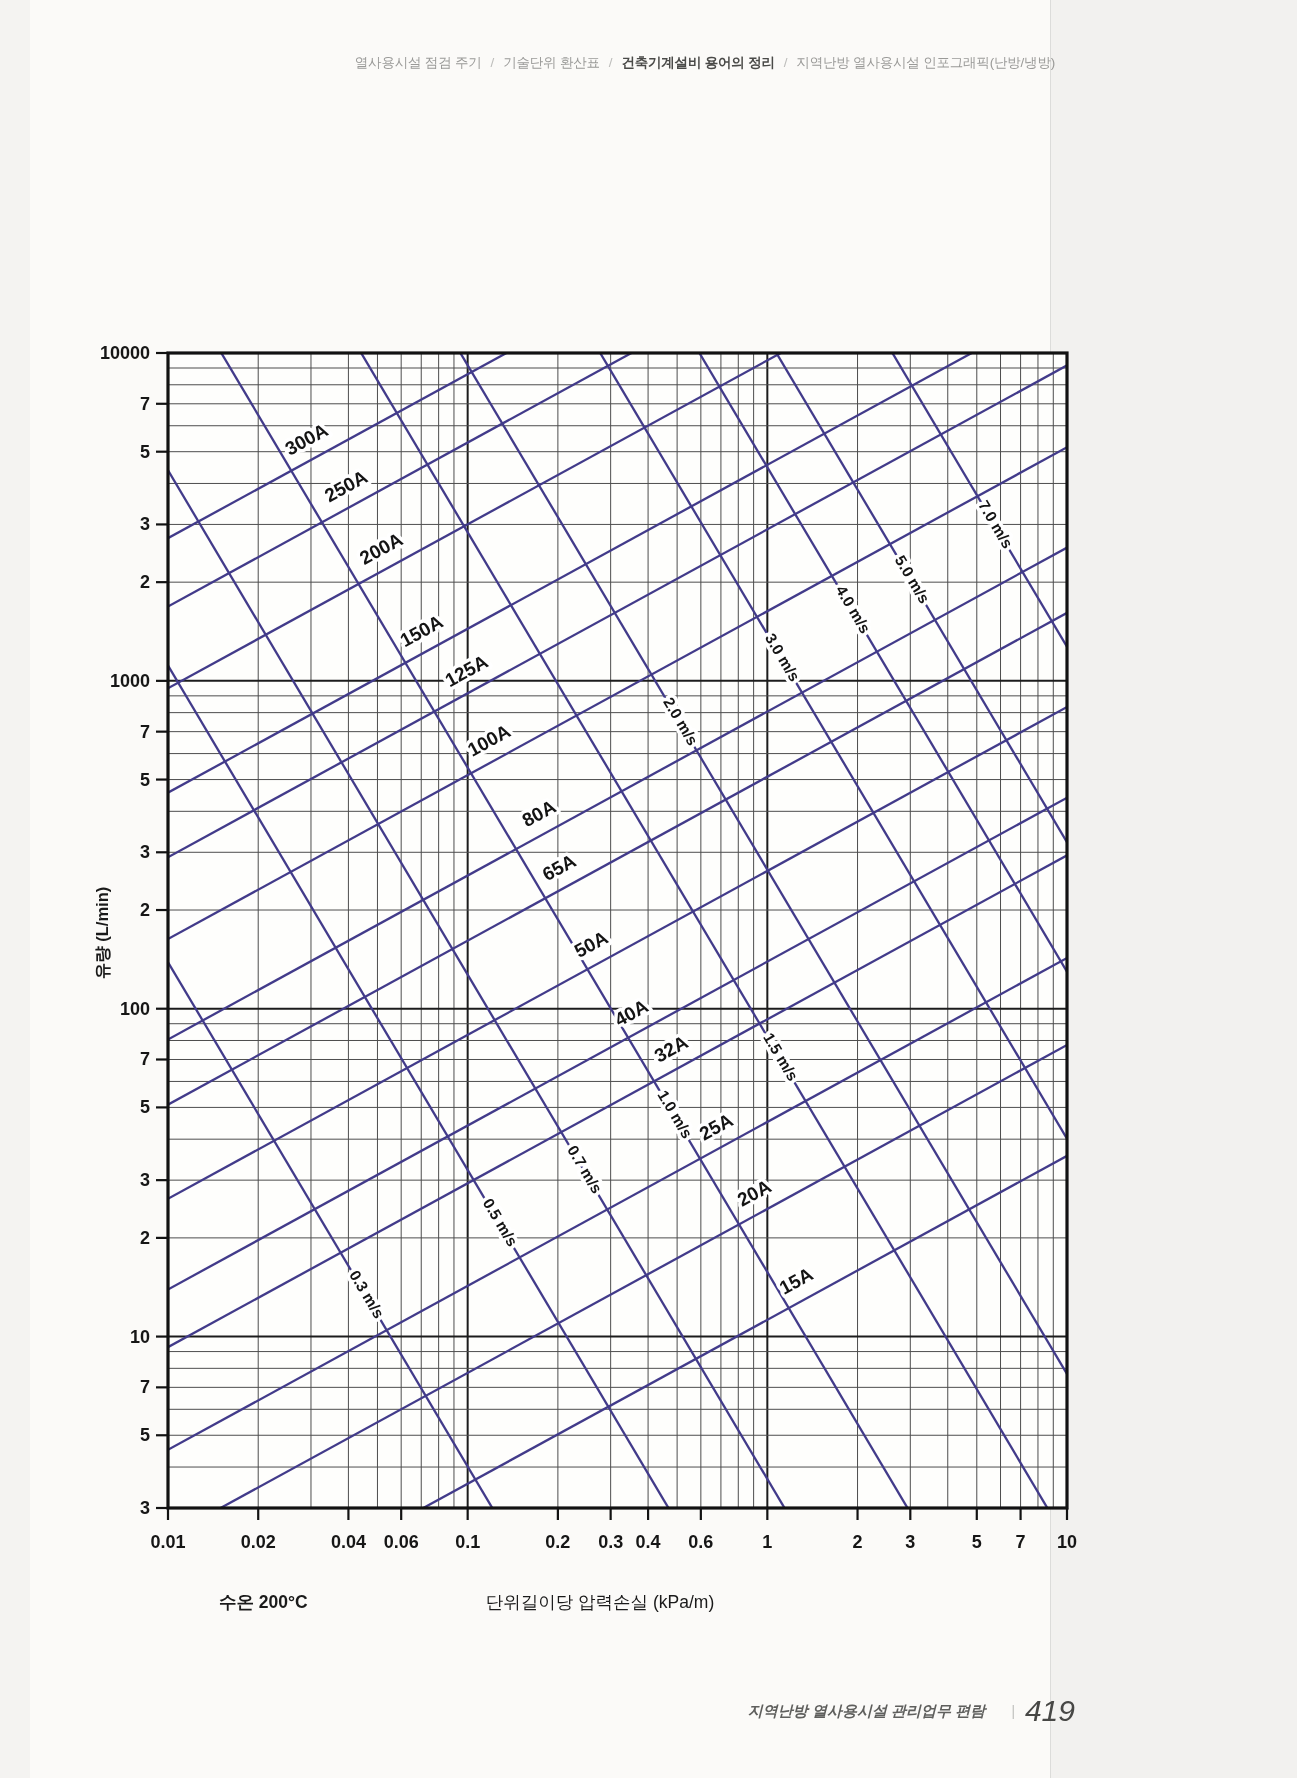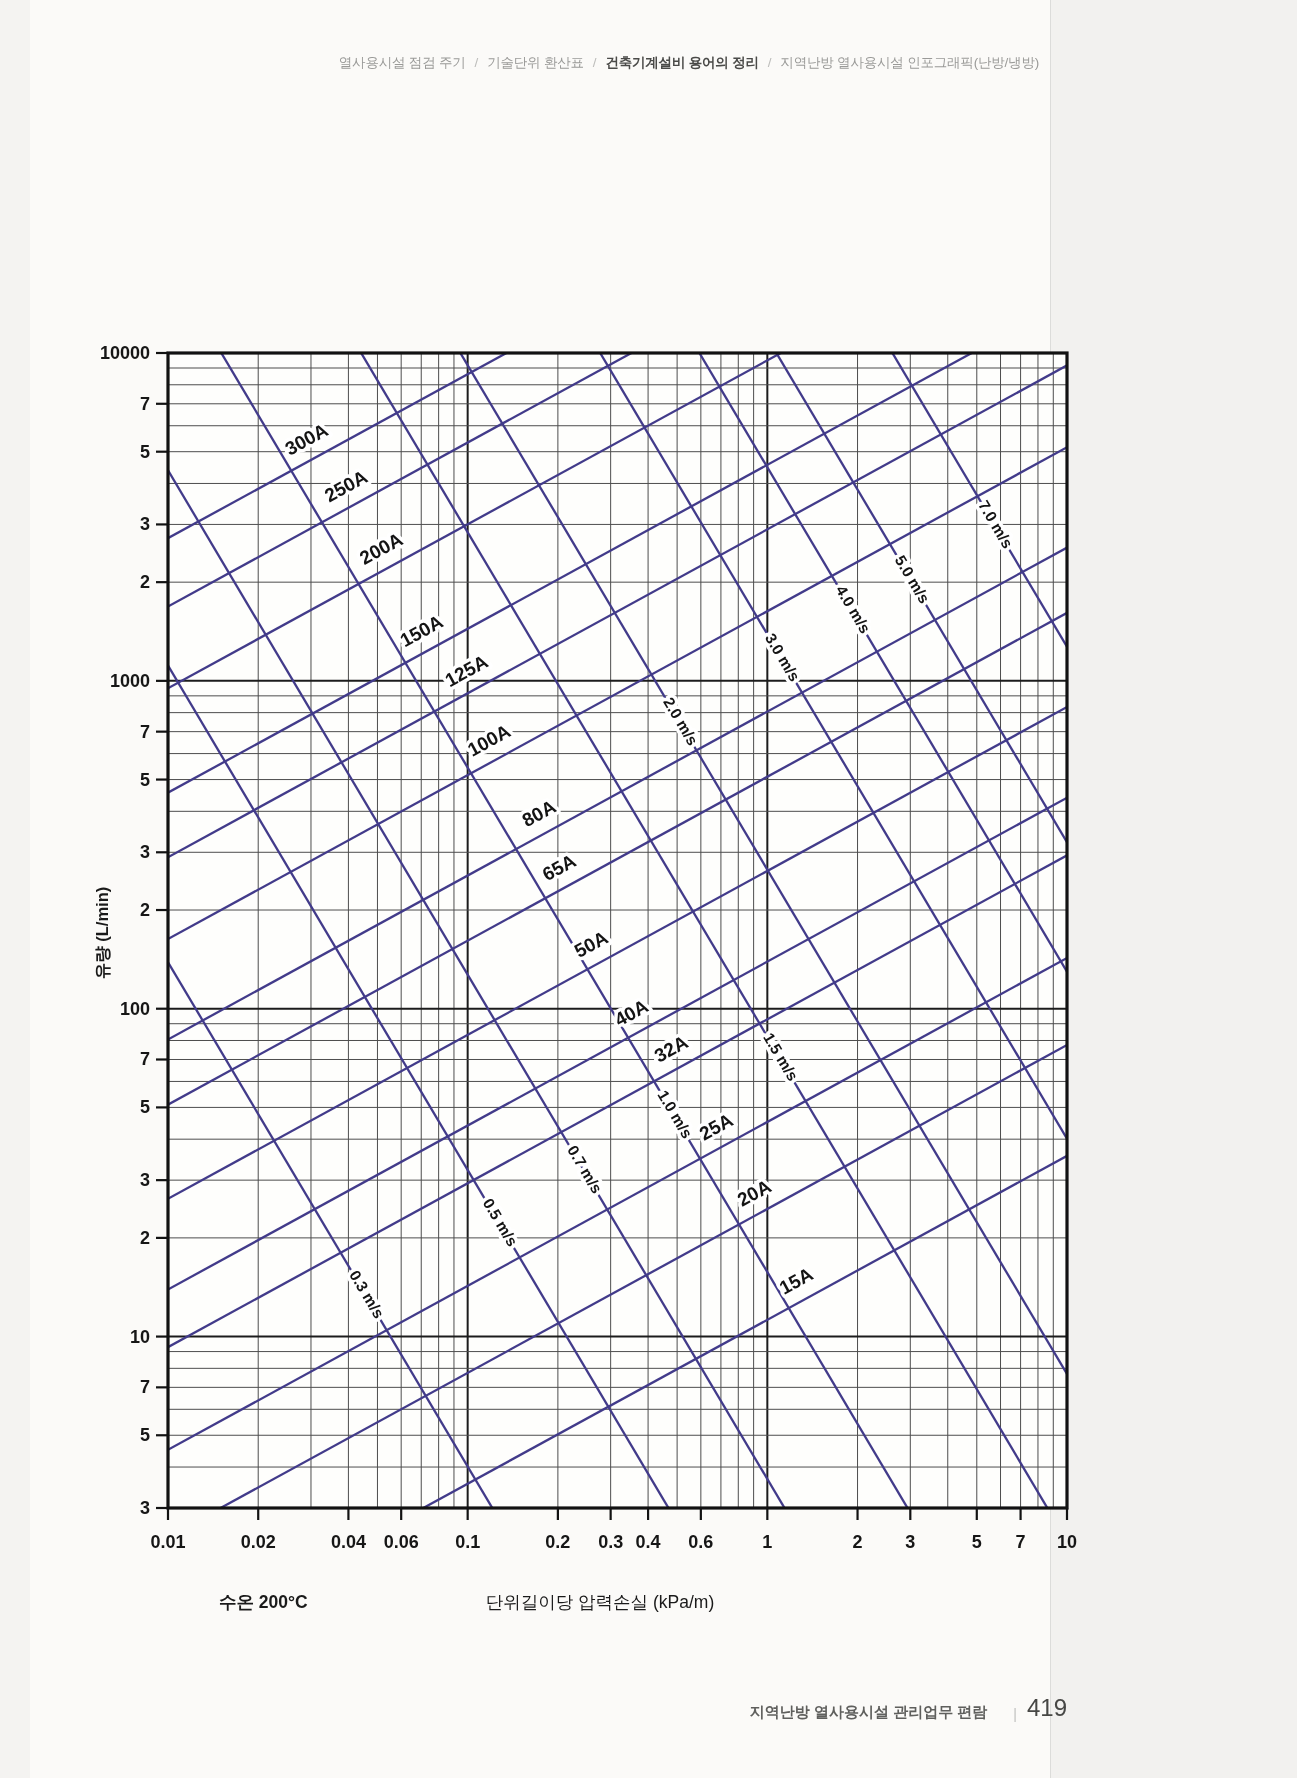--- a/index.html
+++ b/index.html
@@ -1,41 +1,41 @@
 <!DOCTYPE html>
 <html><head>
 <meta charset="utf-8">
 <style>
   html,body{margin:0;padding:0;background:#eceae7;font-family:"Liberation Sans","DejaVu Sans",sans-serif;}
   .page{position:relative;width:1297px;height:1778px;background:#fbfaf8;overflow:hidden;}
   .right-band{position:absolute;top:0;left:1050px;width:247px;height:100%;background:#f2f1ef;border-left:1px solid #dcdcda;}
   .left-band{position:absolute;top:0;left:0;width:30px;height:100%;background:#f4f3f1;}
-  .breadcrumb{position:absolute;top:54px;right:258px;font-size:13.5px;color:#9a9a98;white-space:nowrap;letter-spacing:-0.2px;}
+  .breadcrumb{position:absolute;top:54px;right:242px;font-size:13.5px;color:#9a9a98;white-space:nowrap;letter-spacing:-0.2px;}
   .breadcrumb .sep{color:#bcbcba;margin:0 9px;}
   .breadcrumb .crumb.bold{color:#4a4a48;font-weight:700;}
   .title-bar{position:absolute;left:158px;top:256px;width:778px;height:41px;background:#c9c9c7;
              border:1px solid #9b9b99;border-radius:9px;display:flex;align-items:center;justify-content:center;}
   .title-bar .t{font-size:23px;font-weight:700;color:#141414;letter-spacing:0.5px;}
   svg.chart{position:absolute;left:0;top:0;}
   .grid-minor{stroke:#4d4d4d;stroke-width:1;}
   .grid-major{stroke:#1c1c1c;stroke-width:2;}
   .plot-border{fill:none;stroke:#121212;stroke-width:3.2;}
   .tickmark{stroke:#121212;stroke-width:2.2;}
   .ticklabel{font-size:18px;font-weight:700;fill:#161616;}
   .diag{stroke:#423b8a;stroke-width:2.3;fill:none;}
   .linelabel{font-size:19px;font-weight:700;fill:#141414;paint-order:stroke;stroke:#ffffff;stroke-width:7px;stroke-linejoin:round;}
   .vlabel{font-size:15.5px;}
   .yaxis-title{position:absolute;left:103px;top:933px;transform:translate(-50%,-50%) rotate(-90deg);
                font-size:16.5px;font-weight:600;color:#1a1a1a;white-space:nowrap;}
   .note-temp{position:absolute;left:175px;top:1590px;font-size:17.5px;font-weight:600;color:#1a1a1a;margin-left:44px;}
   .xaxis-title{position:absolute;left:600px;top:1590px;transform:translateX(-50%);font-size:17.5px;font-weight:400;color:#1a1a1a;white-space:nowrap;}
-  .footer{position:absolute;top:1694px;right:230px;display:flex;align-items:flex-end;white-space:nowrap;}
+  .footer{position:absolute;top:1694px;right:222px;display:flex;align-items:center;white-space:nowrap;font-style:italic;}
   .footer .book{font-size:15px;font-weight:700;color:#5f5f5d;}
   .footer .div{font-size:14px;color:#c0c0be;margin:0 10px 0 26px;}
-  .footer .pageno{font-size:24px;font-weight:500;color:#474745;}
+  .footer .pageno{font-size:30px;font-weight:500;color:#474745;}
 </style>
 </head>
 <body>
 
 <div class="page">
   <div class="left-band"></div>
   <div class="right-band"></div>
 
   <div class="breadcrumb" id="breadcrumb"><span class="crumb">열사용시설 점검 주기</span><span class="sep">/</span><span class="crumb">기술단위 환산표</span><span class="sep">/</span><span class="crumb bold">건축기계설비 용어의 정리</span><span class="sep">/</span><span class="crumb">지역난방 열사용시설 인포그래픽(난방/냉방)</span></div>
 

